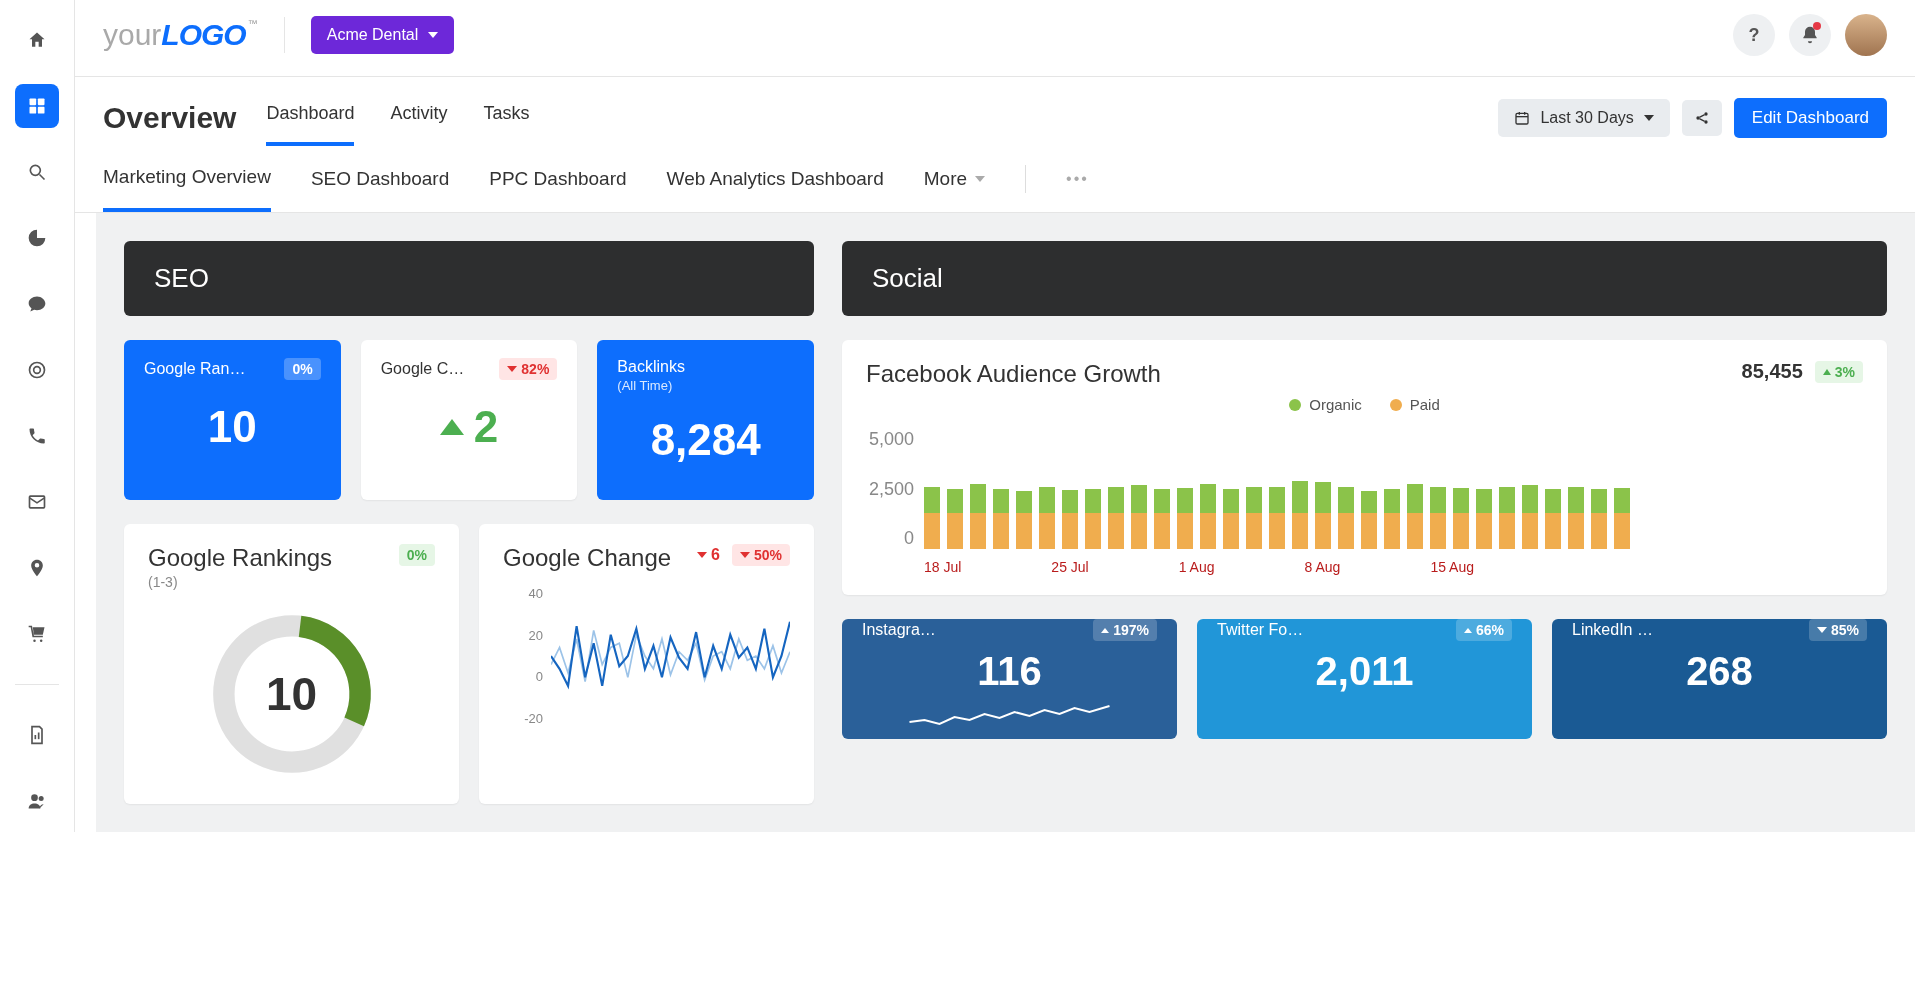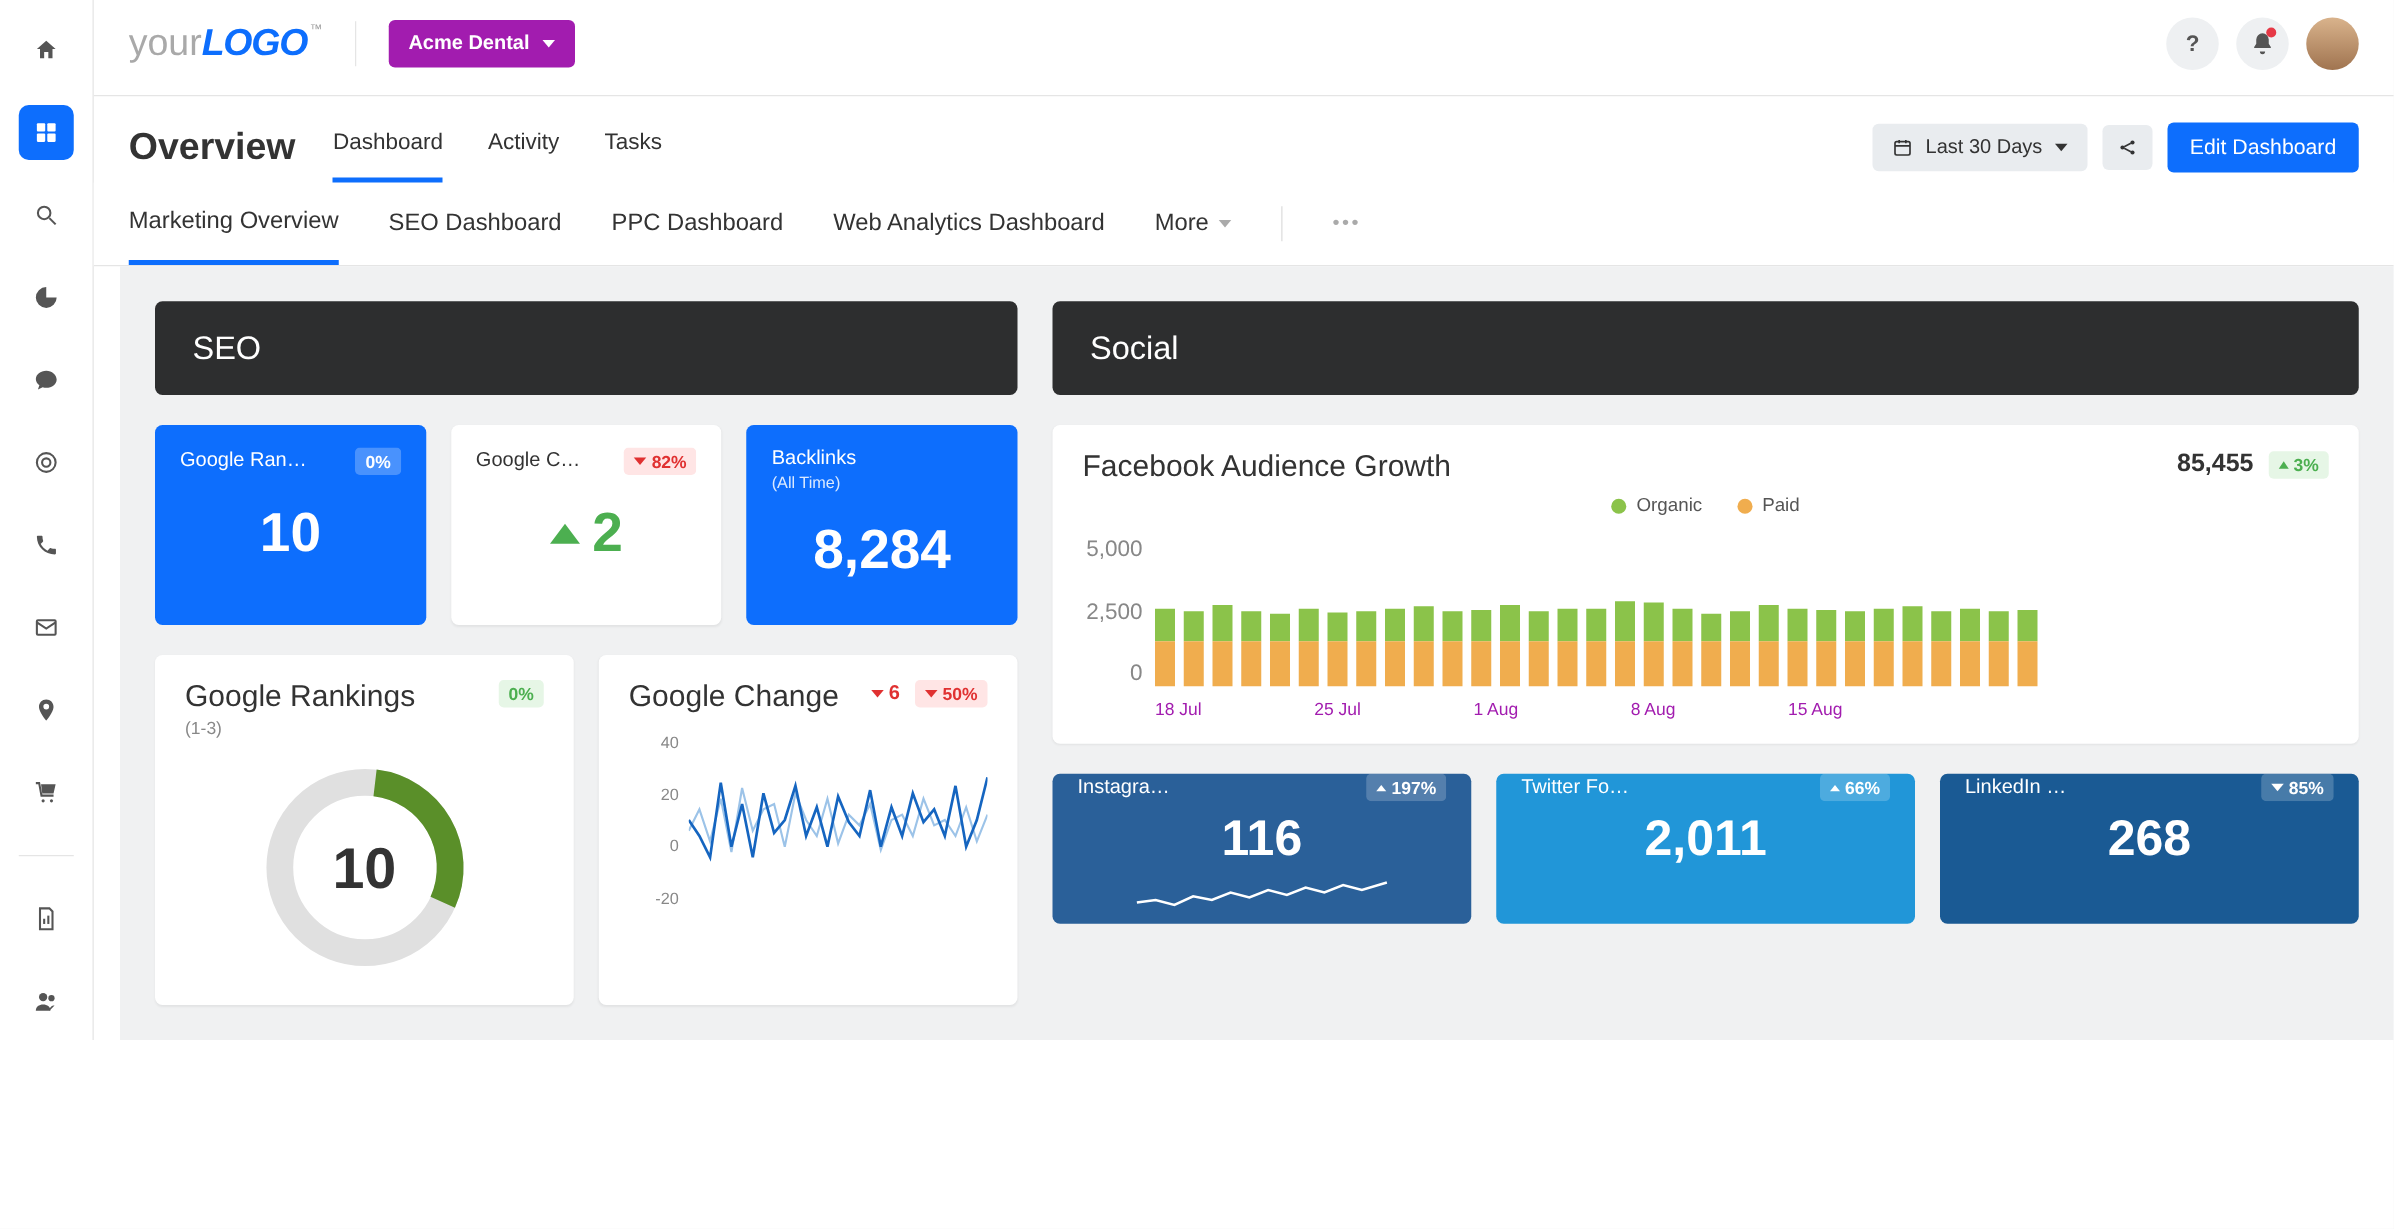--- a/index.html
+++ b/index.html
@@ -14,21 +14,21 @@
 
 
 .main { flex: 1; }
 
 
 .topbar { display: flex; align-items: center; padding: 14px 28px 20px 28px; border-bottom: 1px solid #e5e5e5; }
 .logo { font-size: 30px; font-weight: 300; color: #a9a9a9; letter-spacing: 0; }
 .logo .bold { color: #0d6efd; font-weight: 900; font-style: italic; letter-spacing: -1px; }
 .logo .tm { font-size: 10px; color: #999; vertical-align: top; margin-left: 2px;}
 .topbar .vr { width: 1px; height: 36px; background: #e5e5e5; margin: 0 26px; }
-.client-select { background: #a21caf; color: #fff; border: none; border-radius: 5px; padding: 10px 16px; font-size: 16px; display: inline-flex; align-items: center; gap: 10px; cursor: pointer; font-weight: 700;}
+.client-select { background: #6d28d9; color: #fff; border: none; border-radius: 5px; padding: 10px 16px; font-size: 16px; display: inline-flex; align-items: center; gap: 10px; cursor: pointer; font-weight: 400;}
 .topbar-right { margin-left: auto; display: flex; align-items: center; gap: 14px; }
 .circle-btn { width: 42px; height: 42px; border-radius: 50%; background: #eef0f2; display: flex; align-items: center; justify-content: center; cursor: pointer; color: #555; position: relative;}
 .circle-btn .dot { position:absolute; top:8px; right:10px; width:8px; height:8px; background:#e63946; border-radius:50%; }
 .avatar { width: 42px; height: 42px; border-radius: 50%; background: linear-gradient(#d9b38c,#a07450); }
 
 
 .subheader { display: flex; align-items: center; padding: 12px 28px 0 28px; }
 .page-title { font-size: 30px; font-weight: 700; margin-right: 30px; }
 .tabs { display: flex; gap: 36px; }
 .tab { padding: 14px 0 18px 0; font-size: 18px; cursor: pointer; color: #333; }
@@ -83,21 +83,21 @@
 
 .legend { display:flex; gap:28px; justify-content:center; margin: 8px 0 16px 0; font-size:15px; color:#555;}
 .legend .item { display:flex; align-items:center; gap:8px;}
 .legend .swatch { width:12px; height:12px; border-radius:50%; }
 
 .bar-chart { display:flex; align-items:flex-end; gap:7px; height:120px; margin: 10px 0 0 58px; position:relative;}
 .bar-chart .bar { width:16px; display:flex; flex-direction:column-reverse; }
 .bar .paid { background:#f0ad4e; }
 .bar .org { background:#8bc34a; }
 .y-axis { position:absolute; left:-58px; top:0; bottom:0; display:flex; flex-direction:column; justify-content:space-between; font-size:18px; color:#888; text-align:right; width:48px;}
-.x-axis { display:flex; gap: 90px; margin-left:58px; font-size:14px; color:#a21caf; margin-top:10px;}
+.x-axis { display:flex; gap: 90px; margin-left:58px; font-size:14px; color:#b91c1c; margin-top:10px;}
 
 .social-row { display:flex; gap:20px; }
 .social-card { flex:1; border-radius:6px; padding: 0 20px; color:#fff; min-height:120px; }
 .social-card.dark-blue { background:#2a6099; }
 .social-card.mid-blue { background:#2196d8; }
 .social-card.darker-blue { background:#1a5a94; }
 .social-card .kpi-value { font-size:40px; margin-top:8px;}
 
 .line-chart-y { position:absolute; left:0; top:0; bottom:0; display:flex; flex-direction:column; justify-content:space-between; font-size:13px; color:#888; width:40px; text-align:right;}
 .line-chart-wrap { position:relative; height:140px; margin-top:14px; padding-left:48px;}

